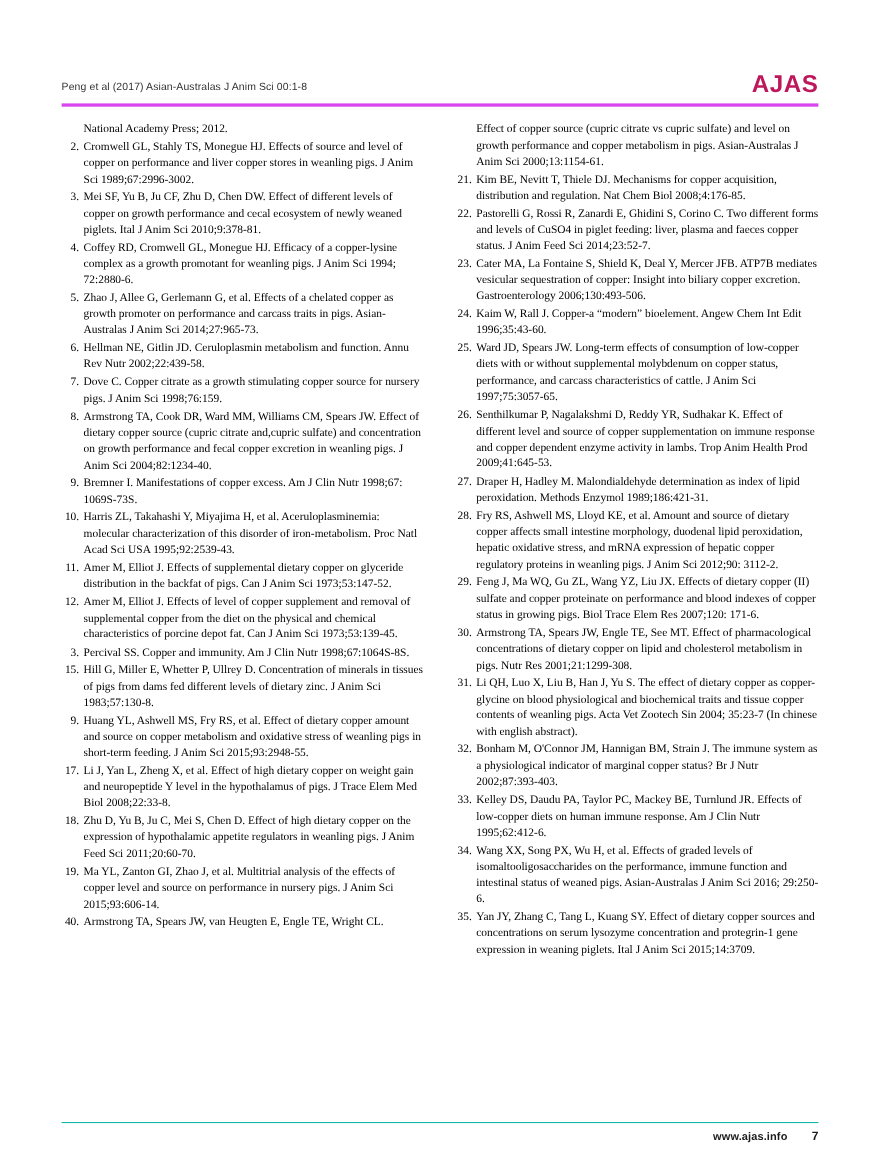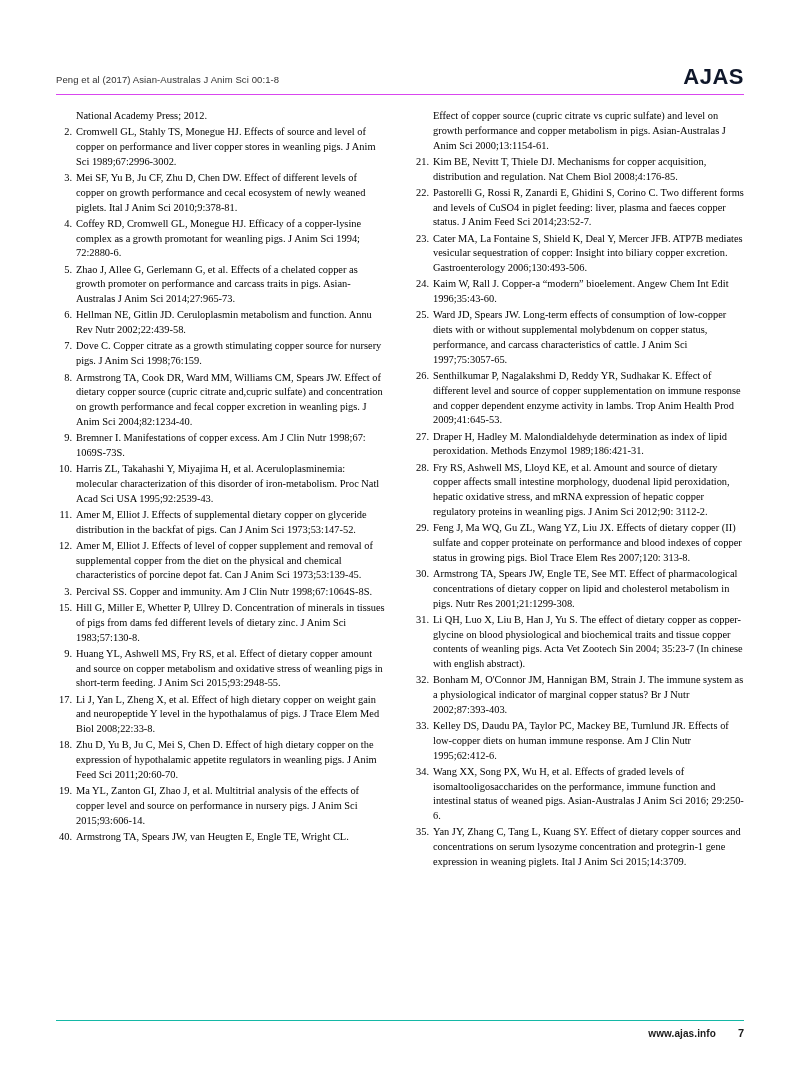--- a/index.html
+++ b/index.html
@@ -21,36 +21,36 @@
     width: 800px;
     height: 1067px;
     box-sizing: border-box;
     padding: 48px 56px 30px 56px;
   }
   
   .header {
     display: flex;
     align-items: flex-end;
     justify-content: space-between;
-    border-bottom: 1px solid #d946ef;
+    border-bottom: 3px solid #d946ef;
     padding-bottom: 6px;
     height: 40px;
   }
   .running-head {
     font-family: "Liberation Sans", sans-serif;
     font-size: 9.5px;
     color: #333333;
     letter-spacing: 0.1px;
     padding-bottom: 3px;
   }
   .journal-logo {
     font-family: "Liberation Sans", sans-serif;
     font-size: 22px;
     font-weight: bold;
-    color: #0f172a;
+    color: #be185d;
     letter-spacing: 0.5px;
     line-height: 1;
   }
   
   .columns {
     display: flex;
     gap: 26px;
     margin-top: 14px;
   }
   .col {
@@ -227,21 +227,21 @@
           <div class="ref">
             <div class="num">27.</div>
             <div class="body">Draper H, Hadley M. Malondialdehyde determination as index of lipid peroxidation. Methods Enzymol 1989;186:421-31.</div>
           </div>
           <div class="ref">
             <div class="num">28.</div>
             <div class="body">Fry RS, Ashwell MS, Lloyd KE, et al. Amount and source of dietary copper affects small intestine morphology, duodenal lipid peroxidation, hepatic oxidative stress, and mRNA expression of hepatic copper regulatory proteins in weanling pigs. J Anim Sci 2012;90: 3112-2.</div>
           </div>
           <div class="ref">
             <div class="num">29.</div>
-            <div class="body">Feng J, Ma WQ, Gu ZL, Wang YZ, Liu JX. Effects of dietary copper (II) sulfate and copper proteinate on performance and blood indexes of copper status in growing pigs. Biol Trace Elem Res 2007;120: 313-8.</div>
+            <div class="body">Feng J, Ma WQ, Gu ZL, Wang YZ, Liu JX. Effects of dietary copper (II) sulfate and copper proteinate on performance and blood indexes of copper status in growing pigs. Biol Trace Elem Res 2007;120: 171-6.</div>
           </div>
           <div class="ref">
             <div class="num">30.</div>
             <div class="body">Armstrong TA, Spears JW, Engle TE, See MT. Effect of pharmacological concentrations of dietary copper on lipid and cholesterol metabolism in pigs. Nutr Res 2001;21:1299-308.</div>
           </div>
           <div class="ref">
             <div class="num">31.</div>
             <div class="body">Li QH, Luo X, Liu B, Han J, Yu S. The effect of dietary copper as copper-glycine on blood physiological and biochemical traits and tissue copper contents of weanling pigs. Acta Vet Zootech Sin 2004; 35:23-7 (In chinese with english abstract).</div>
           </div>
           <div class="ref">

